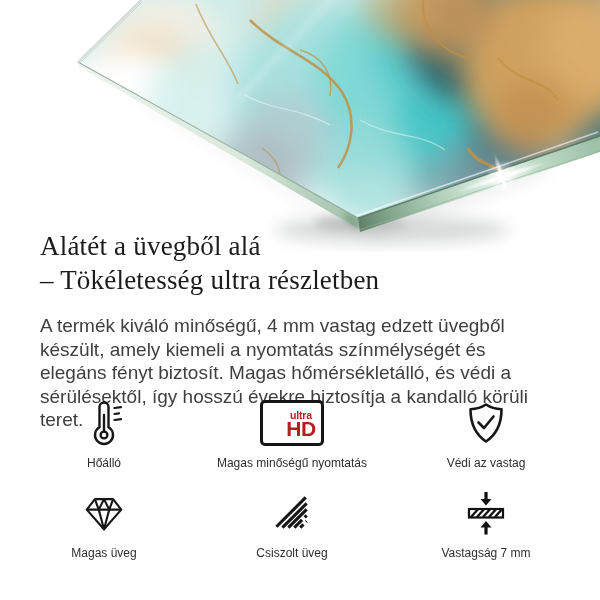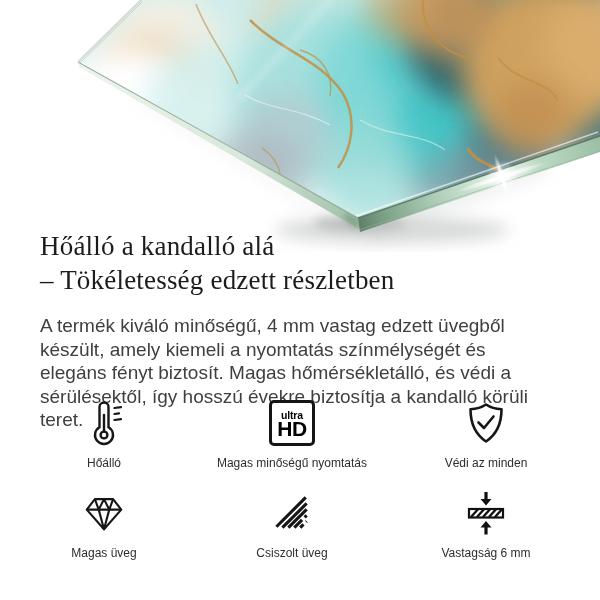--- a/index.html
+++ b/index.html
@@ -12,21 +12,21 @@
   .headline div{white-space:nowrap;}
   .body-text{position:absolute;left:40px;top:314px;width:516px;
              font-size:19px;line-height:23.5px;color:#3f3f3f;}
   .features{position:absolute;left:20px;top:397px;width:560px;
             display:grid;grid-template-columns:168px 208px 180px;row-gap:17px;}
   .feature{display:flex;flex-direction:column;align-items:center;}
   .icon-box{height:52px;display:flex;align-items:center;justify-content:center;}
   .feature-label{margin-top:7px;font-size:12px;color:#2e2e2e;line-height:14px;text-align:left;}
   .uhd{width:40px;height:40px;border:3px solid #151515;border-radius:5px;
        display:flex;flex-direction:column;align-items:center;justify-content:center;
-       color:#000000;background:#fff;}
+       color:#b91c1c;background:#fff;padding-left:18px;}
   .uhd .t1{font-size:10.5px;font-weight:700;line-height:11px;letter-spacing:-.2px;}
   .uhd .t2{font-size:21px;font-weight:700;line-height:16px;letter-spacing:-.5px;}
   svg{display:block;}
 </style>
 </head>
 <body>
 
 <div class="page">
 
   <svg class="hero" width="600" height="252" viewBox="0 0 600 252" aria-hidden="true">
@@ -154,22 +154,22 @@
       <circle r="17" fill="url(#glowG)" opacity="0.75"></circle>
       <ellipse rx="48" ry="3.6" fill="url(#rayG)"></ellipse>
       <ellipse rx="3.2" ry="24" fill="url(#rayG)"></ellipse>
       <ellipse rx="14" ry="1.8" transform="rotate(38)" fill="url(#rayG)" opacity="0.8"></ellipse>
       <ellipse rx="14" ry="1.8" transform="rotate(-38)" fill="url(#rayG)" opacity="0.8"></ellipse>
       <circle r="3" fill="#ffffff"></circle>
     </g>
   </svg>
 
   <h1 class="headline" style="margin:0;font-weight:400;">
-    <div>Hőálló a kandalló alá</div>
-    <div>– Tökéletesség edzett részletben</div>
+    <div>Alátét a üvegből alá</div>
+    <div>– Tökéletesség ultra részletben</div>
   </h1>
 
   <p class="body-text" style="margin:0;">A termék kiváló minőségű, 4 mm vastag edzett üvegből készült, amely kiemeli a nyomtatás színmélységét és elegáns fényt biztosít. Magas hőmérsékletálló, és védi a sérülésektől, így hosszú évekre biztosítja a kandalló körüli teret.</p>
 
   <div class="features">
 
     <div class="feature">
       <div class="icon-box">
         <svg width="48" height="50" viewBox="0 0 48 50" fill="none" stroke="#161616" stroke-width="2.4" stroke-linecap="round">
           <path d="M19.5,29.2 A9,9 0 1 0 28.5,29.2 L28.5,9 A4.5,4.5 0 0 0 19.5,9 Z"></path>
@@ -193,21 +193,21 @@
       <div class="feature-label">Magas minőségű nyomtatás</div>
     </div>
 
     <div class="feature">
       <div class="icon-box">
         <svg width="48" height="50" viewBox="0 0 48 48" fill="none" stroke="#161616" stroke-width="2.6" stroke-linecap="round" stroke-linejoin="round">
           <path d="M24,5.5 C28.5,8.5 34,10 39.5,10.3 C39.5,21 37.5,33.5 24,42.5 C10.5,33.5 8.5,21 8.5,10.3 C14,10 19.5,8.5 24,5.5 Z"></path>
           <path d="M16.5,23.5 L22,29 L31.5,17.5"></path>
         </svg>
       </div>
-      <div class="feature-label">Védi az minden</div>
+      <div class="feature-label">Védi az vastag</div>
     </div>
 
     <div class="feature">
       <div class="icon-box">
         <svg width="46" height="46" viewBox="0 0 48 48" fill="none" stroke="#161616" stroke-width="2.2" stroke-linejoin="round">
           <path d="M14.5,9.5 L33.5,9.5 L42,20.5 L24,41 L6,20.5 Z"></path>
           <path d="M6,20.5 L42,20.5"></path>
           <path d="M14.5,9.5 L18.5,20.5 L24,9.5 L29.5,20.5 L33.5,9.5"></path>
           <path d="M18.5,20.5 L24,41 L29.5,20.5"></path>
         </svg>
@@ -242,17 +242,17 @@
             </g>
           </g>
           <g fill="#111111">
             <rect x="22.4" y="3" width="3.2" height="8"></rect>
             <polygon points="18.5,10 29.5,10 24,16.5"></polygon>
             <rect x="22.4" y="37.5" width="3.2" height="8"></rect>
             <polygon points="18.5,38.5 29.5,38.5 24,32"></polygon>
           </g>
         </svg>
       </div>
-      <div class="feature-label">Vastagság 6 mm</div>
+      <div class="feature-label">Vastagság 7 mm</div>
     </div>
 
   </div>
 </div>
 
 </body></html>

